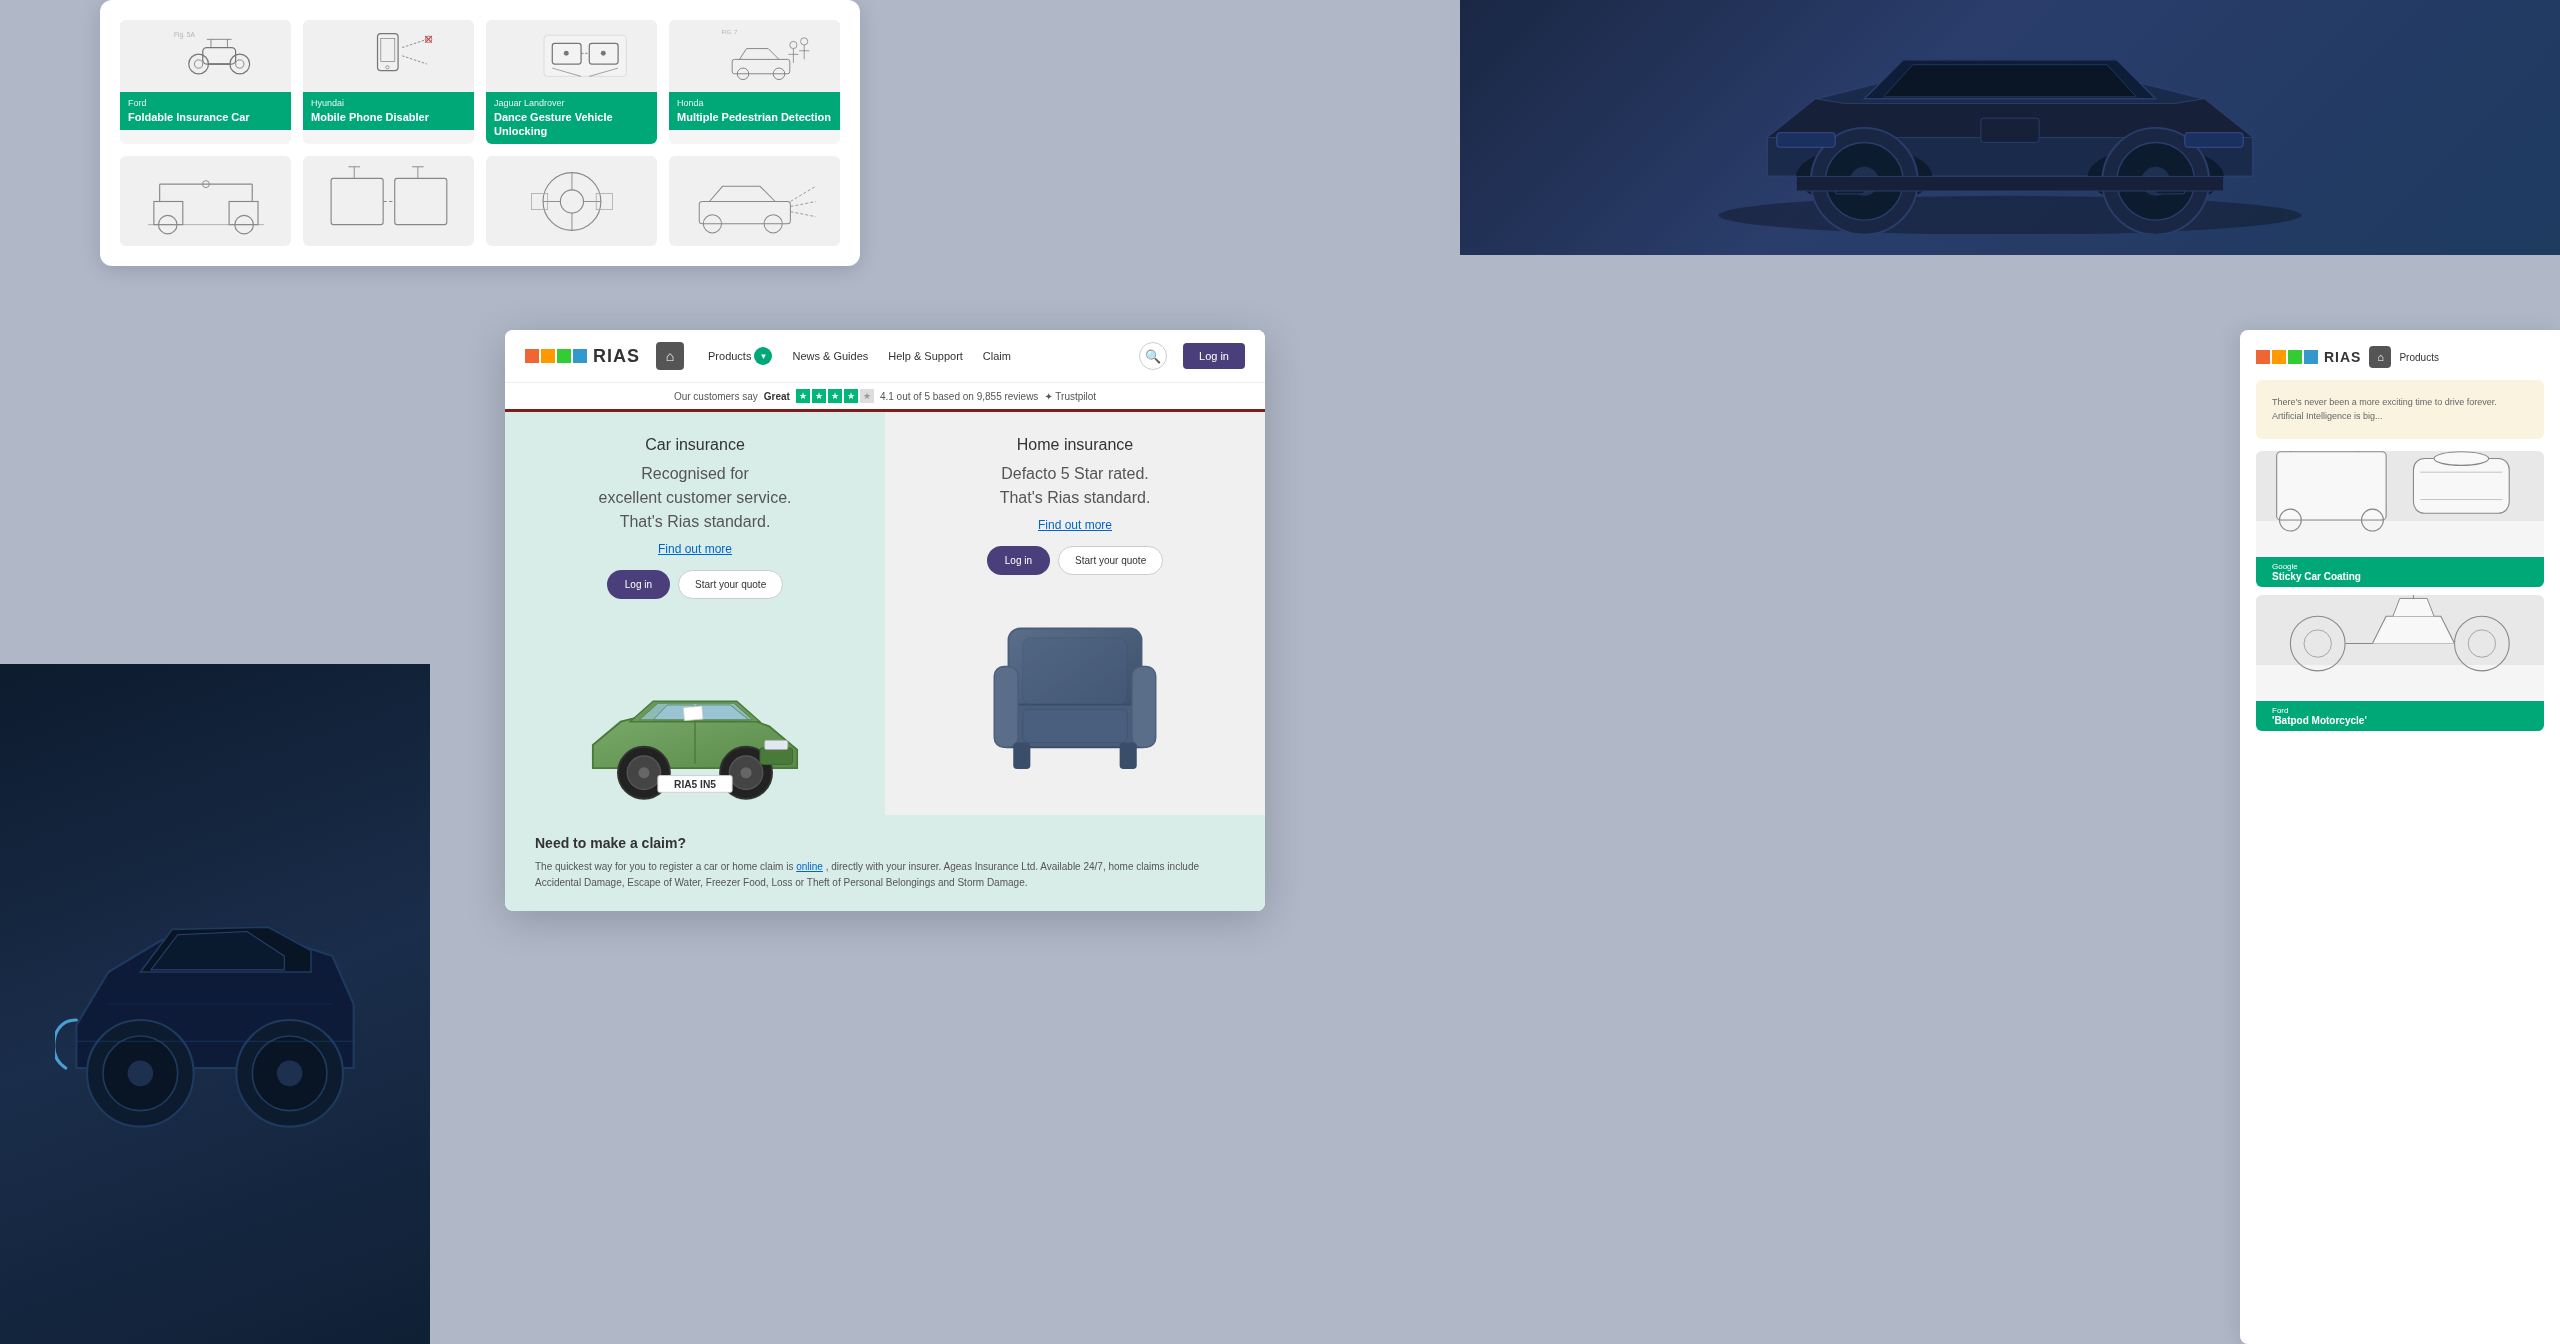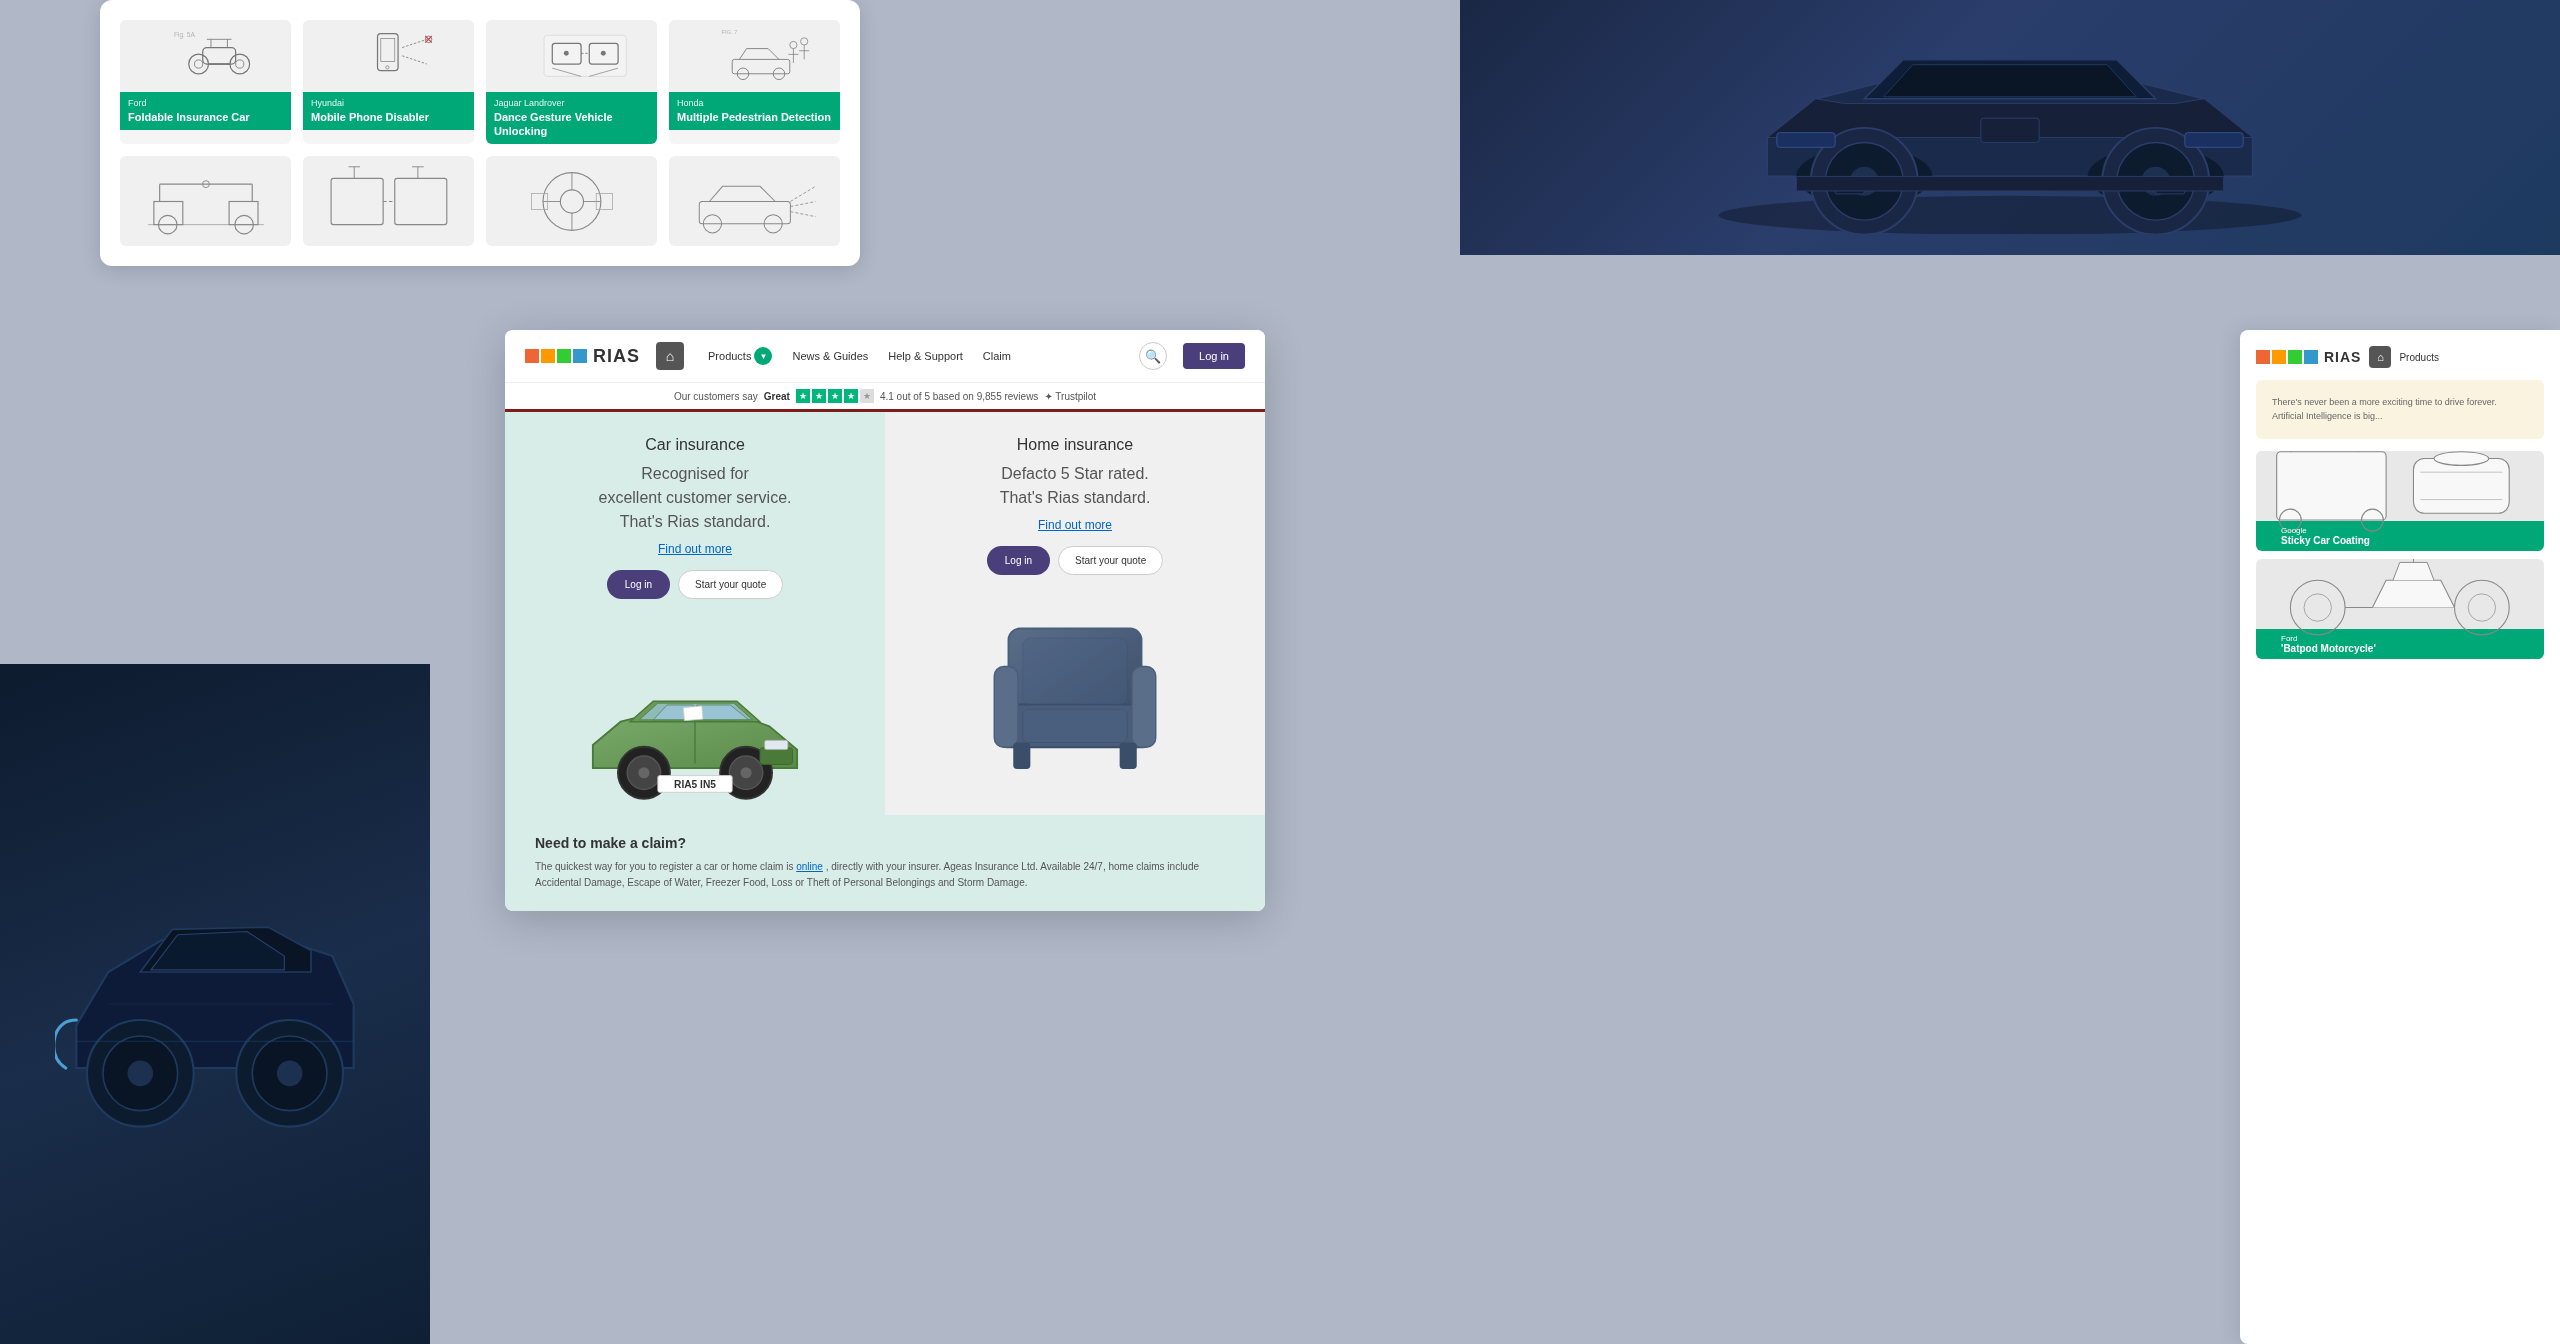--- a/index.html
+++ b/index.html
@@ -385,24 +385,25 @@
       overflow: hidden;
     }
     .right-patent-img {
       height: 70px;
       background: #e8e8e8;
       display: flex;
       align-items: center;
       justify-content: center;
     }
     .right-patent-label {
-      padding: 5px 25px;
+      padding: 5px 16px;
       font-size: 10px;
       font-weight: bold;
       color: white;
+      margin-top: 36px;
     }
     .right-patent-brand {
       font-size: 8px;
       font-weight: normal;
       display: block;
     }
 
     
     .armchair-container {
       display: flex;

